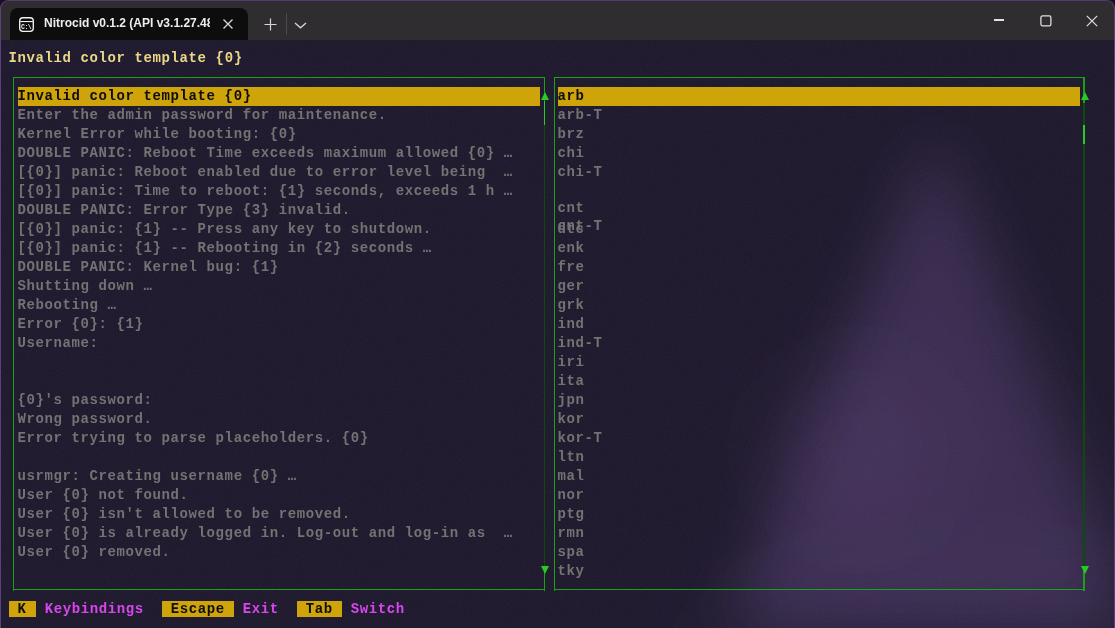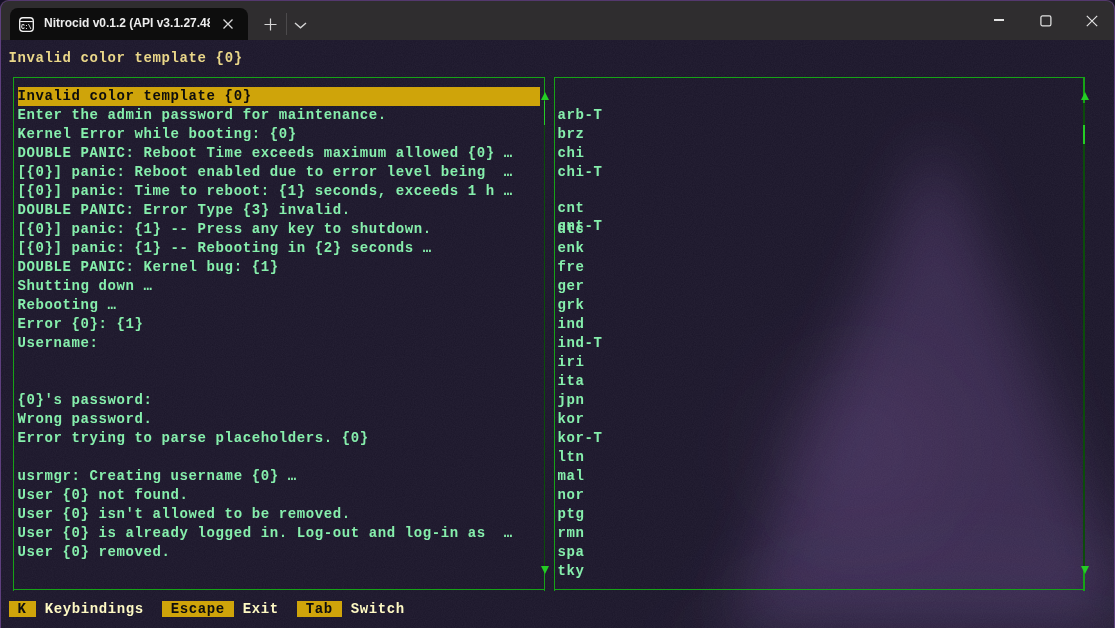--- a/index.html
+++ b/index.html
@@ -1,29 +1,29 @@
 <!DOCTYPE html>
 <html><head><meta charset="utf-8"><style>
 html,body{margin:0;padding:0;width:1115px;height:628px;overflow:hidden;background:#150f26;}
 #win{position:absolute;inset:0;}
 #titlebar{position:absolute;left:0;top:0;width:1115px;height:40px;background:#2f2d2f;border-radius:8px 8px 0 0;}
 #tab{position:absolute;left:10px;top:8px;width:238px;height:32px;background:#0d0d0d;border-radius:8px 8px 0 0;}
 #tabtitle{position:absolute;left:34px;top:8px;width:166px;height:17px;overflow:hidden;
  font:600 12px "Liberation Sans",sans-serif;color:#ededed;white-space:nowrap;}
 #term{position:absolute;left:0;top:40px;width:1115px;height:588px;background:#1b162a;overflow:hidden;}
 .mono{font:bold 14px "Liberation Mono",monospace;letter-spacing:0.6px;line-height:19px;white-space:pre;}
-.row{position:absolute;height:19px;color:#86efac;font:bold 14px "Liberation Mono",monospace;letter-spacing:0.6px;line-height:19px;white-space:pre;}
+.row{position:absolute;height:19px;color:#737373;font:bold 14px "Liberation Mono",monospace;letter-spacing:0.6px;line-height:19px;white-space:pre;}
 .row.hl{background:#cfa40a;color:#0d0d0d;width:522px;}
 .hline{position:absolute;height:1.4px;background:#16a316;}
 .bline{position:absolute;width:1.4px;background:#16a316;}
 .vline{position:absolute;width:1.4px;}
 .arrow-up{position:absolute;width:0;height:0;border-left:4.3px solid transparent;border-right:4.3px solid transparent;border-bottom:8.3px solid #25cd25;}
 .arrow-dn{position:absolute;width:0;height:0;border-left:4.3px solid transparent;border-right:4.3px solid transparent;border-top:8.3px solid #25cd25;}
 .key{background:#cfa40a;color:#0e0e0e;}
-.lbl{color:#fef9c3;}
+.lbl{color:#d946ef;}
 #statusline{position:absolute;left:8.6px;top:599.8px;height:19px;color:#2ecb1e;}
 #hdr{position:absolute;left:8.6px;top:48.8px;height:19px;color:#ead789;}
 .pline{position:absolute;background:#6a4791;}
 </style></head><body>
 <div id="win">
  <div id="term">
   <svg width="1115" height="588" viewBox="0 40 1115 588" style="position:absolute;left:0;top:0">
     <defs>
       <filter id="b1" x="-60%" y="-60%" width="220%" height="220%">
             <feGaussianBlur stdDeviation="30"></feGaussianBlur>
@@ -67,20 +67,21 @@
 <div class="row" style="left:17.6px;top:314.8px">Error {0}: {1}</div>
 <div class="row" style="left:17.6px;top:333.8px">Username:</div>
 <div class="row" style="left:17.6px;top:390.8px">{0}'s password:</div>
 <div class="row" style="left:17.6px;top:409.8px">Wrong password.</div>
 <div class="row" style="left:17.6px;top:428.8px">Error trying to parse placeholders. {0}</div>
 <div class="row" style="left:17.6px;top:466.8px">usrmgr: Creating username {0} …</div>
 <div class="row" style="left:17.6px;top:485.8px">User {0} not found.</div>
 <div class="row" style="left:17.6px;top:504.8px">User {0} isn't allowed to be removed.</div>
 <div class="row" style="left:17.6px;top:523.8px">User {0} is already logged in. Log-out and log-in as  …</div>
 <div class="row" style="left:17.6px;top:542.8px">User {0} removed.</div>
+<div class="row hl" style="left:557.6px;top:86.8px">arb</div>
 <div class="row" style="left:557.6px;top:105.8px">arb-T</div>
 <div class="row" style="left:557.6px;top:124.8px">brz</div>
 <div class="row" style="left:557.6px;top:143.8px">chi</div>
 <div class="row" style="left:557.6px;top:162.8px">chi-T</div>
 <div class="row" style="left:557.6px;top:199px">cnt</div>
 <div class="row" style="left:557.6px;top:217px">cnt-T</div>
 <div class="row" style="left:557.6px;top:219.8px">dtc</div>
 <div class="row" style="left:557.6px;top:238.8px">enk</div>
 <div class="row" style="left:557.6px;top:257.8px">fre</div>
 <div class="row" style="left:557.6px;top:276.8px">ger</div>

